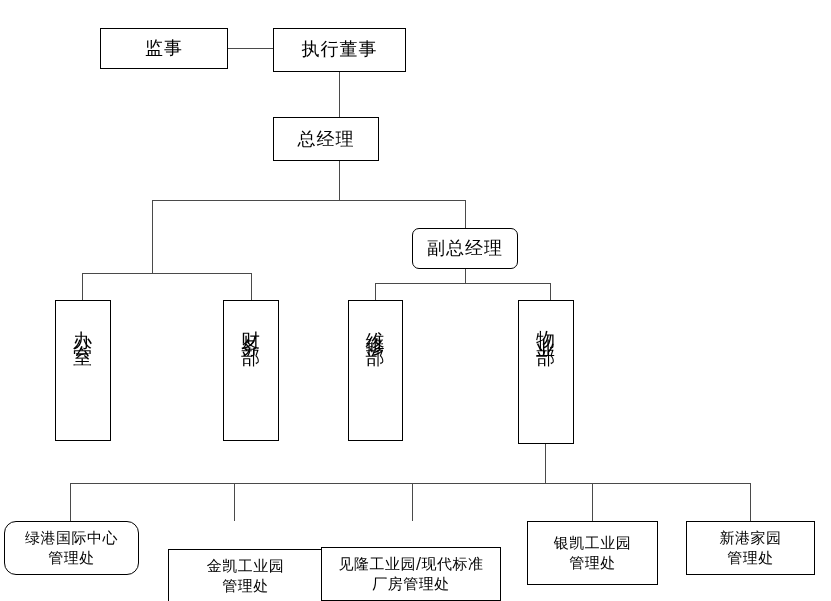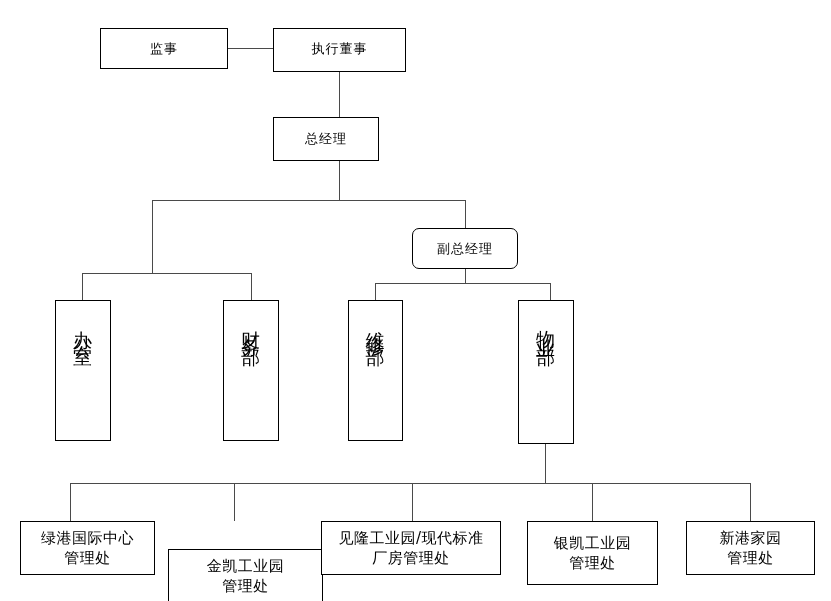--- a/index.html
+++ b/index.html
@@ -26,21 +26,21 @@
     display: flex;
     align-items: center;
     justify-content: center;
     text-align: center;
     color: #000000;
     line-height: 1.35;
     z-index: 2;
   }
   
   .node.h {
-    font-size: 13px;
+    font-size: 18px;
     letter-spacing: 1px;
   }
   
   .node.v {
     font-size: 19px;
     align-items: flex-start;
     justify-content: center;
     padding-top: 14px;
   }
   .node.v .vtext {
@@ -121,31 +121,31 @@
   </div>
 
   <div class="node v" style="left:348px; top:300px; width:55px; height:141px;">
     <span class="vtext">维修部</span>
   </div>
 
   <div class="node v" style="left:518px; top:300px; width:56px; height:144px;">
     <span class="vtext">物业部</span>
   </div>
 
-  <div class="node leaf" style="left:20px; top:521px; width:135px; height:54px;">
+  <div class="node leaf" style="left:4px; top:521px; width:135px; height:54px;border-radius:12px;">
     <span>绿港国际中心
 管理处</span>
   </div>
 
   <div class="node leaf" style="left:168px; top:521px; width:155px; height:54px;margin-top:28px;">
     <span>金凯工业园
 管理处</span>
   </div>
 
-  <div class="node leaf" style="left:321px; top:521px; width:180px; height:54px;">
+  <div class="node leaf" style="left:321px; top:547px; width:180px; height:54px;">
     <span>见隆工业园/现代标准
 厂房管理处</span>
   </div>
 
   <div class="node leaf" style="left:527px; top:521px; width:131px; height:64px;">
     <span>银凯工业园
 管理处</span>
   </div>
 
   <div class="node leaf" style="left:686px; top:521px; width:129px; height:54px;">

